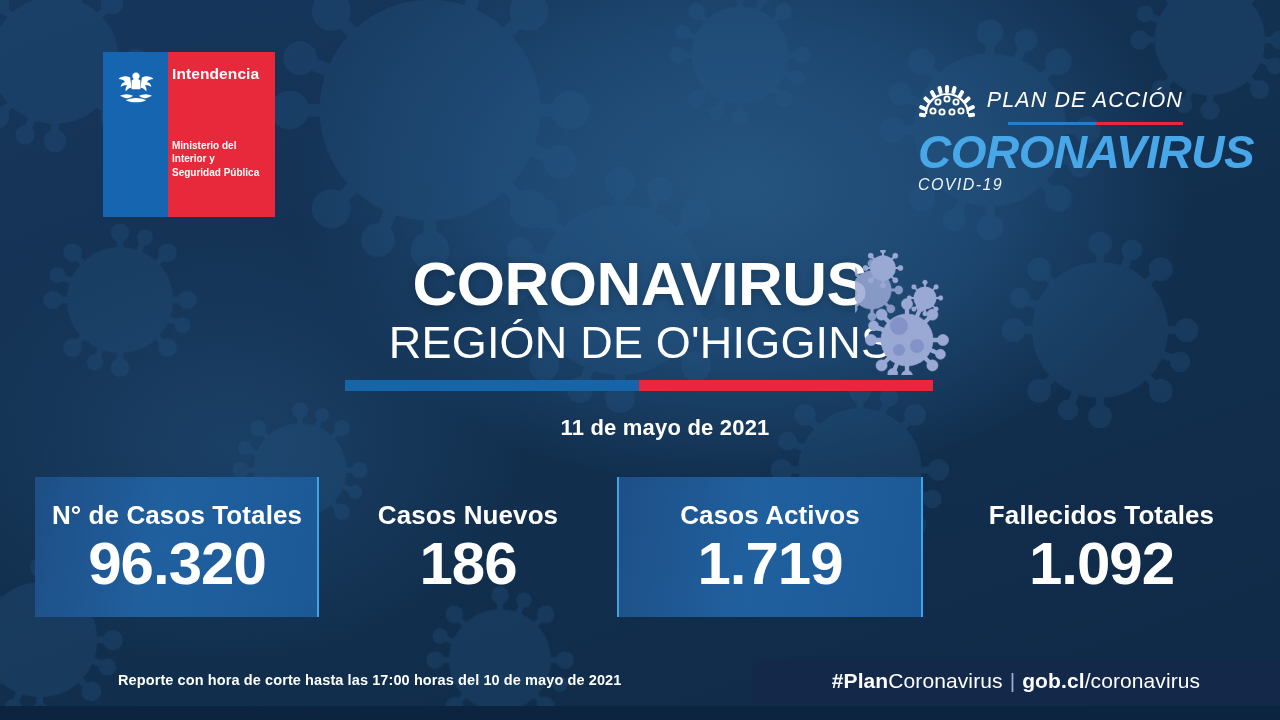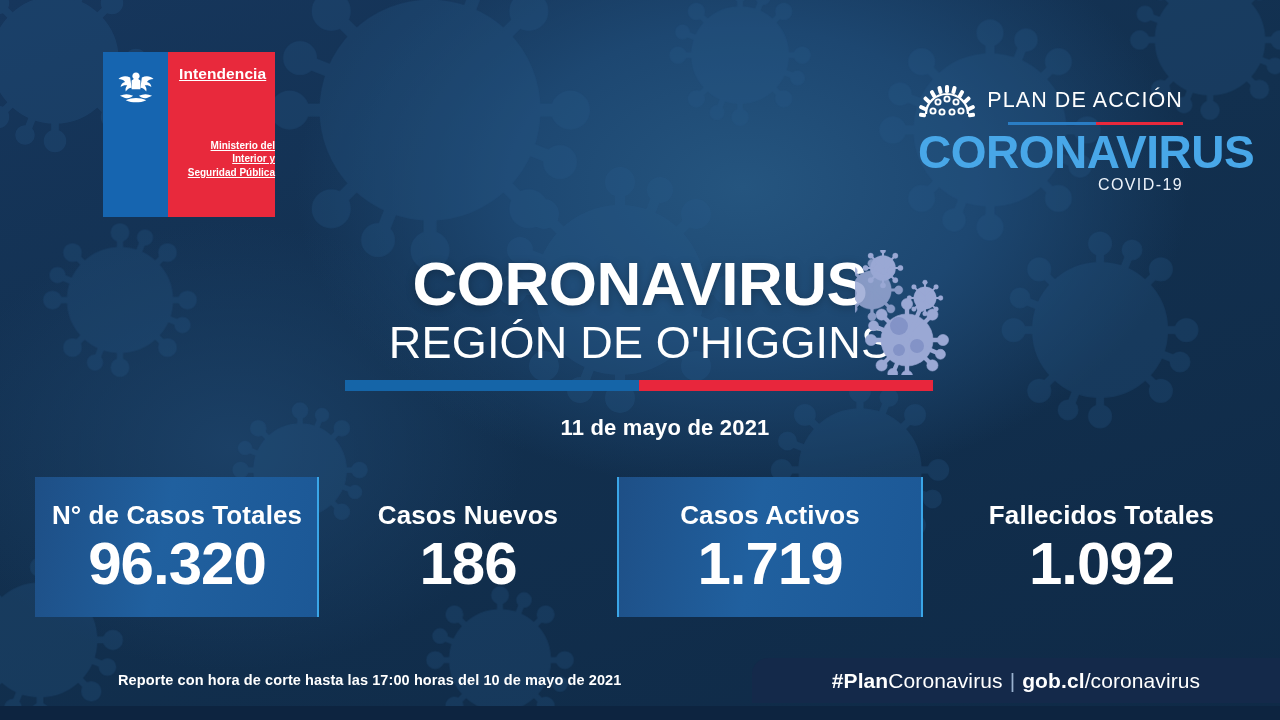--- a/index.html
+++ b/index.html
@@ -22,28 +22,28 @@
     overflow:hidden;
   }
   #bg-virus-layer { position:absolute; inset:0; opacity:.55; }
 
   
   .abs { position:absolute; }
 
   
   #gov-logo { left:103px; top:52px; width:172px; height:165px; display:flex; }
   #gov-logo .blue-col { width:65px; background:#1665b0; display:flex; align-items:flex-start; justify-content:center; padding-top:16px; }
-  #gov-logo .red-col { flex:1; background:#e8293c; padding:13px 0 0 11px;text-decoration:underline; }
+  #gov-logo .red-col { flex:1; background:#e8293c; padding:13px 0 0 4px; }
   #gov-logo .shield { width:44px; height:38px; }
   .gl-title { font-size:15.5px; font-weight:bold; letter-spacing:.1px; line-height:1.1; }
   .gl-sub { font-size:9.5px; font-weight:bold; line-height:1.33; margin-top:3px; }
-  .gl-min { font-size:10px; font-weight:bold; line-height:1.34; margin-top:57px;text-align:right; }
-
-  
-  #plan-lockup { right:97px; top:80px; width:265px; text-align:right; }
+  .gl-min { font-size:10px; font-weight:bold; line-height:1.34; margin-top:57px; }
+
+  
+  #plan-lockup { right:97px; top:80px; width:265px; text-align:left;font-style:italic; }
   .pl-row1 { display:flex; align-items:center; justify-content:flex-end; gap:9px; }
   .pl-virusmark { width:62px; height:40px; flex:0 0 auto; }
   .pl-plan { font-size:21.5px; letter-spacing:1.1px; color:#fff; font-weight:400; white-space:nowrap; }
   .pl-bar { height:3px; width:175px; margin-left:auto; margin-top:2px; display:flex; }
   .pl-bar i { display:block; height:100%; flex:1; }
   .pl-bar i:first-child { background:#2a7dc4; }
   .pl-bar i:last-child { background:#e8293c; }
   .pl-corona { font-size:46px; font-weight:bold; letter-spacing:-.5px; color:#48a7e8; line-height:1.0; margin-top:4px; }
   .pl-covid { font-size:16px; letter-spacing:1.4px; color:#eef4fb; margin-top:1px; }
 

